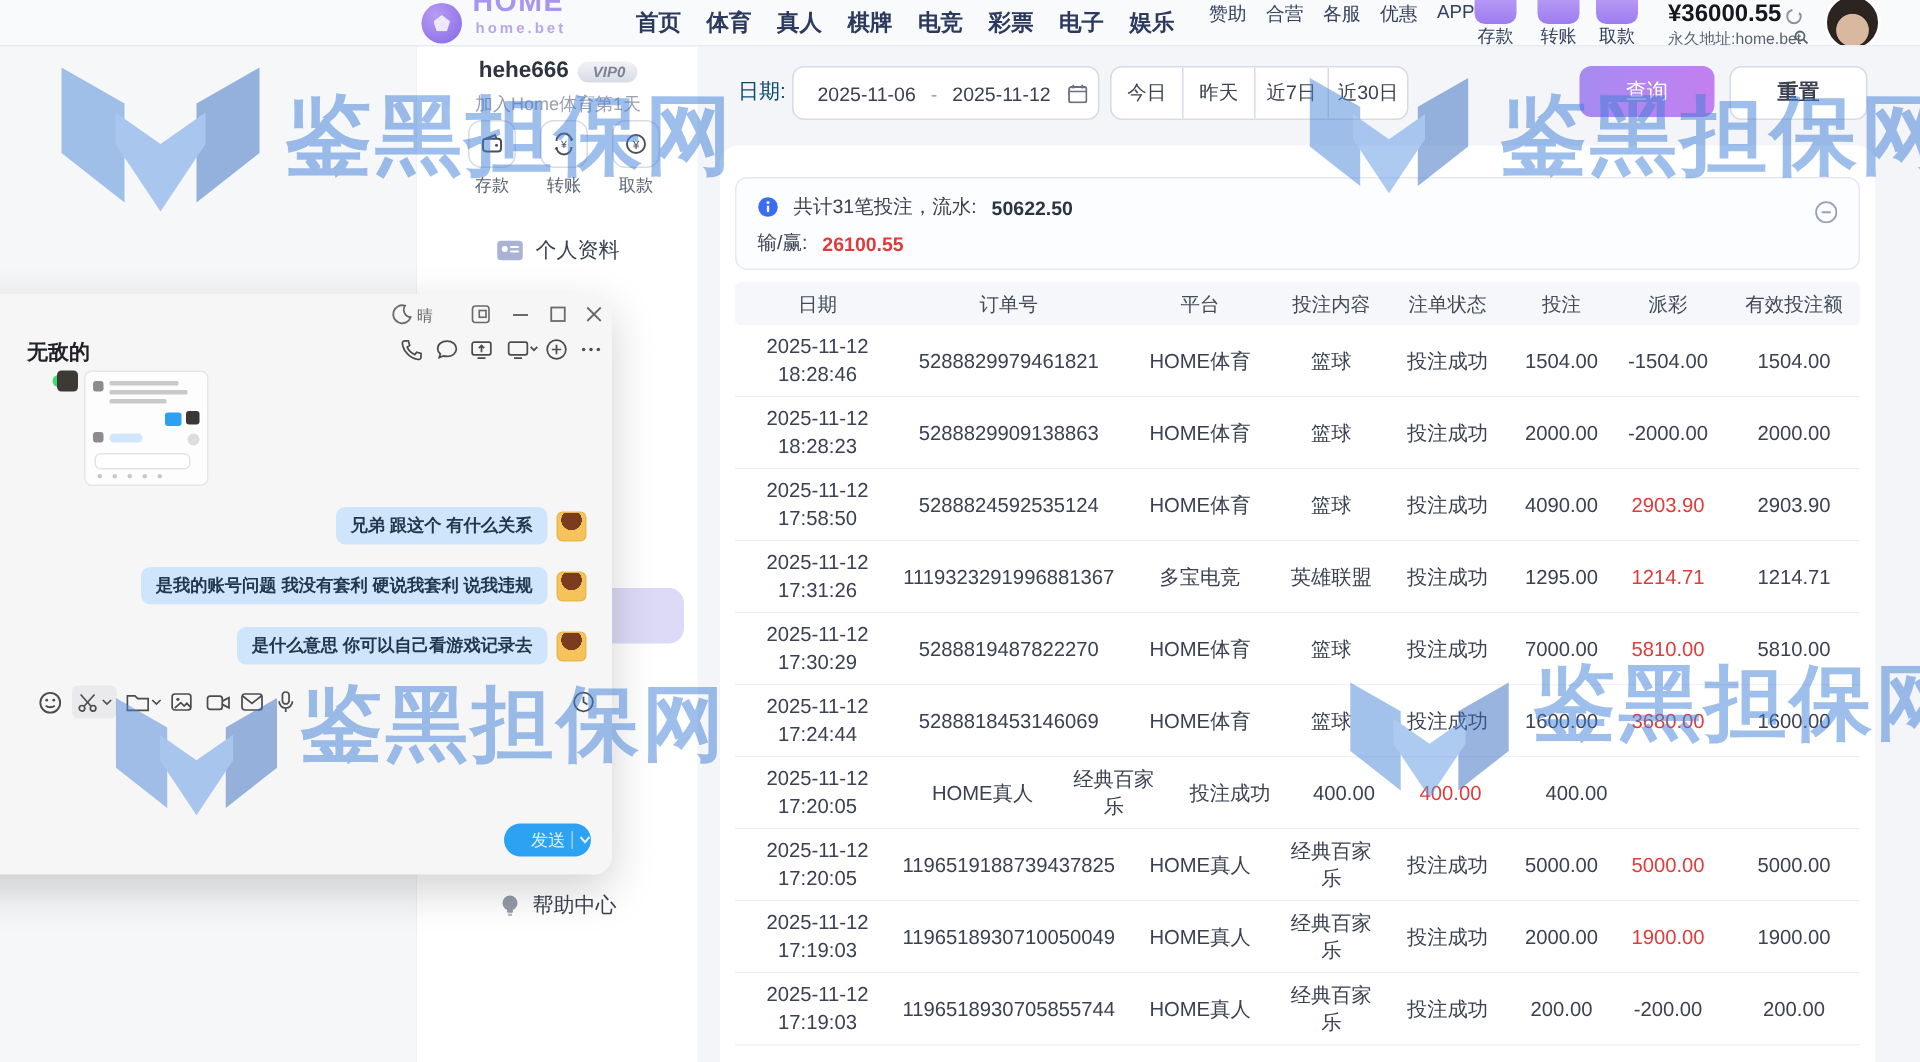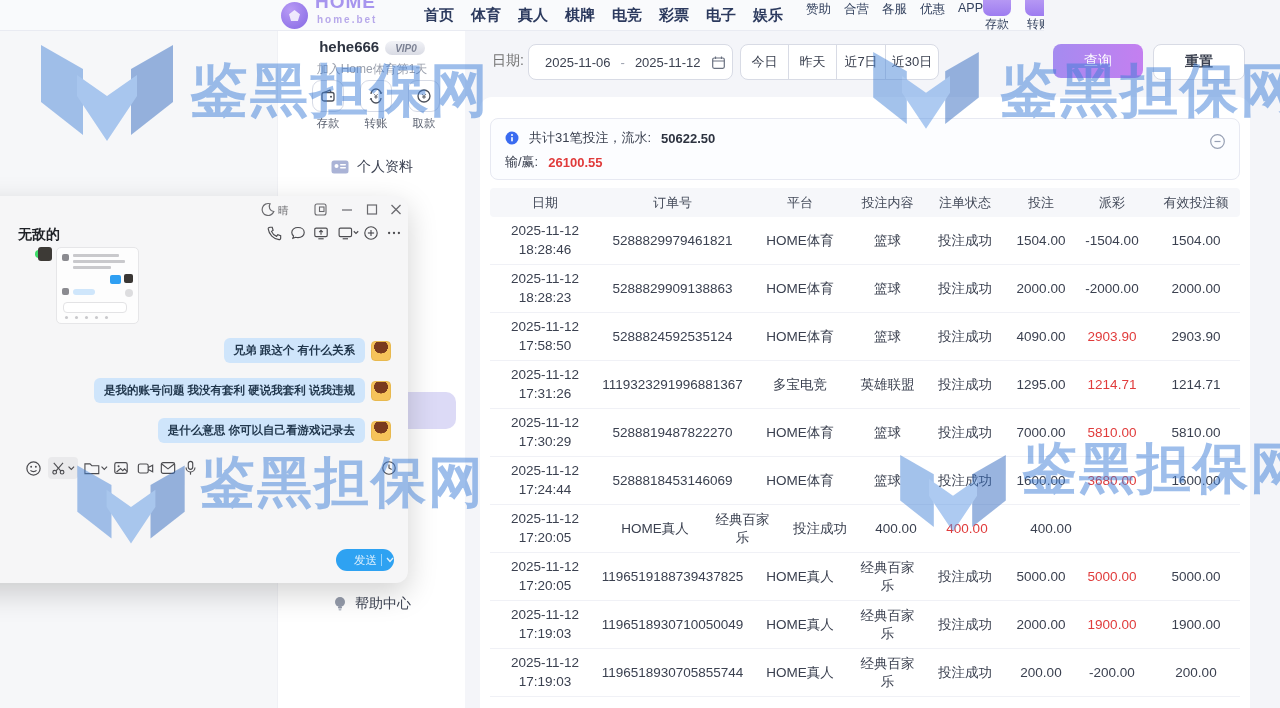--- a/index.html
+++ b/index.html
@@ -1,36 +1,36 @@
 <!DOCTYPE html>
 <html><head>
 <meta charset="utf-8">
 <style>
   html,body{margin:0;padding:0;}
   body{width:1280px;height:708px;position:relative;overflow:hidden;
        font-family:"Liberation Sans","DejaVu Sans",sans-serif;background:#f4f5f9;}
   .abs{position:absolute;}
   
-  #topbar{left:0;top:0;width:1044px;height:30px;background:#f9fafc;border-bottom:1px solid #e9ebf2;overflow:hidden;z-index:5;}
+  #topbar{left:0;top:0;width:1280px;height:30px;background:#f9fafc;border-bottom:1px solid #e9ebf2;overflow:hidden;z-index:5;}
   .nav-item{font-size:15px;font-weight:600;color:#2c3a5e;cursor:pointer;white-space:nowrap;}
   .qlink{font-size:12.5px;color:#33415e;cursor:pointer;white-space:nowrap;}
   .tb-sq{width:28px;height:30px;border-radius:7px;background:linear-gradient(180deg,#cbb0f7,#9d7cf0);}
   .tb-sq-label{font-size:12px;color:#33415e;text-align:center;}
   
   #gutter{left:0;top:30px;width:277px;height:678px;background:#f6f7f9;}
   #sidebar{left:277px;top:30px;width:188px;height:678px;background:#ffffff;border-right:1px solid #ededf3;border-left:1px solid #f0f1f5;}
   .sb-center{width:100%;display:flex;justify-content:center;align-items:flex-end;}
   .vip-badge{display:inline-flex;align-items:center;height:14px;padding:0 8px 0 10px;border-radius:8px;
      background:linear-gradient(180deg,#f2f3f7,#d9dbe4);color:#7c8294;font-size:10px;font-weight:bold;font-style:italic;margin-left:6px;}
   .sq-btn{width:30px;height:30px;border:1.5px solid #d7dbe6;border-radius:9px;display:flex;align-items:center;justify-content:center;background:#fff;cursor:pointer;}
   .sq-label{font-size:11.5px;color:#5a6170;text-align:center;}
   .menu-item{display:flex;align-items:center;gap:8px;font-size:14px;color:#3c4252;cursor:pointer;}
   
   #main{left:465px;top:30px;width:815px;height:678px;background:#f4f5f9;}
-  .fld-label{font-size:14px;color:#737373;}
+  .fld-label{font-size:14px;color:#0c4a6e;}
   #dateBox{display:flex;align-items:center;background:#fff;border:1px solid #d8dbe5;border-radius:8px;font-size:13px;color:#3b4150;}
   #rangeGroup{display:flex;background:#fff;border:1px solid #d8dbe5;border-radius:8px;overflow:hidden;}
   .range-cell{width:47px;display:flex;align-items:center;justify-content:center;font-size:13px;color:#3b4150;border-left:1px solid #d8dbe5;cursor:pointer;}
   .range-cell:first-child{border-left:none;}
   .btn{display:flex;align-items:center;justify-content:center;border-radius:8px;font-size:14px;cursor:pointer;}
   #searchBtn{background:linear-gradient(90deg,#a58bf0,#c47ff0);color:#fff;}
   #resetBtn{background:#fff;border:1px solid #d8dbe5;color:#3b4150;font-weight:bold;}
   #card{left:15px;top:67px;width:770px;height:611px;background:#fff;border-radius:12px 12px 0 0;}
   #summaryBox{left:10px;top:21px;width:748px;height:60px;border:1px solid #e7e9f2;border-radius:8px;background:#fcfdff;}
   .sum-line{position:absolute;left:14px;display:flex;align-items:center;gap:10px;font-size:13px;color:#3b4150;}

